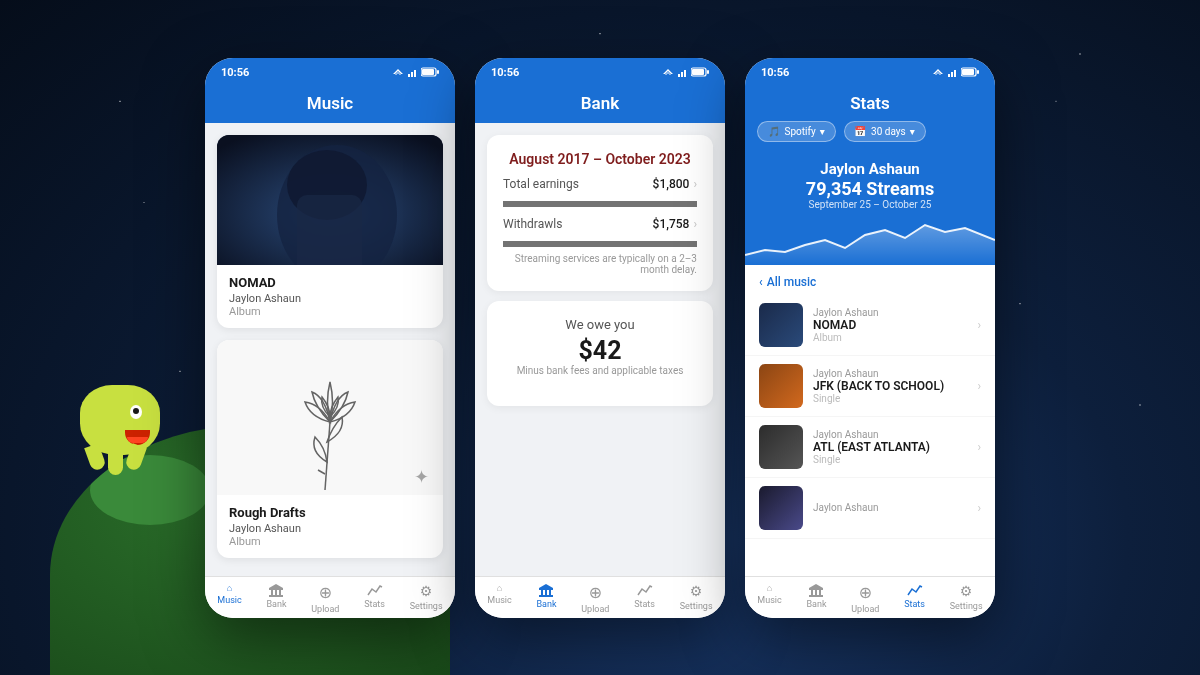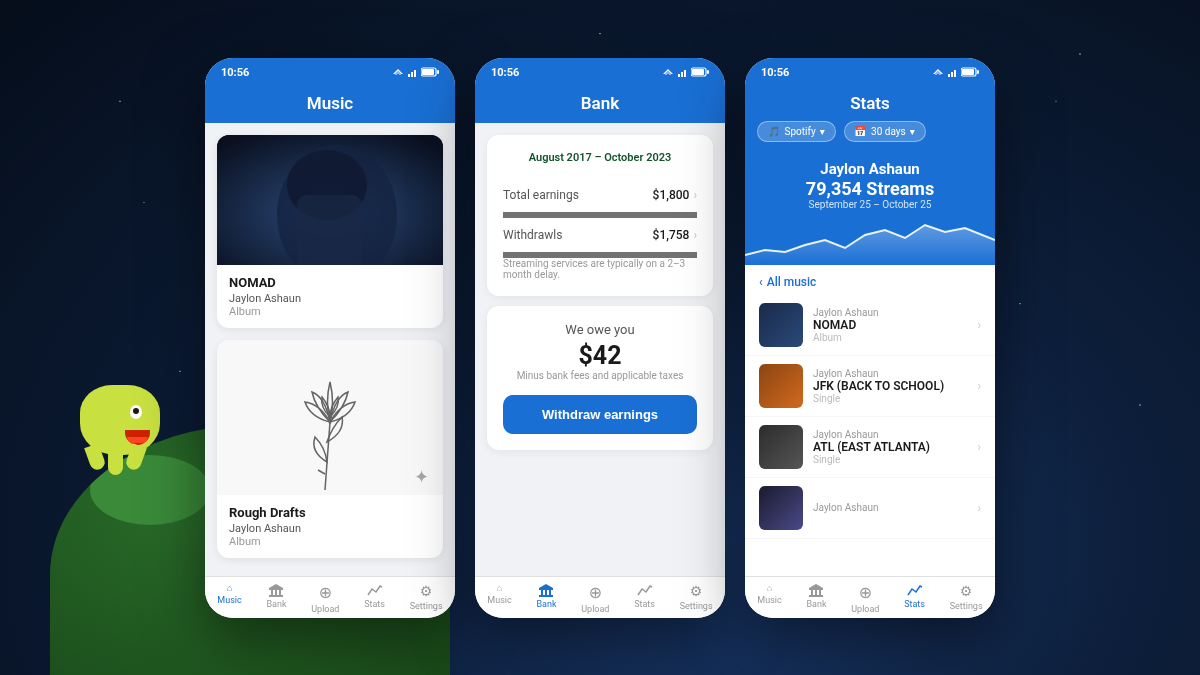--- a/index.html
+++ b/index.html
@@ -287,41 +287,40 @@
       gap: 10px;
     }
     .bank-card {
       background: white;
       border-radius: 12px;
       padding: 16px;
       box-shadow: 0 2px 8px rgba(0,0,0,0.06);
     }
     .bank-date-range {
       text-align: center;
-      font-size: 11px;
+      font-size: 14px;
       font-weight: 600;
-      color: #14532d;
-      margin-bottom: 14px;
+      color: #7f1d1d;
     }
     .bank-row {
       display: flex;
       justify-content: space-between;
       align-items: center;
       padding: 10px 0;
       border-bottom: 6px solid #737373;
       font-size: 12px;
     }
     .bank-row:last-of-type { border-bottom: none; }
     .bank-row-label { color: #555; }
     .bank-row-value { color: #1a1a1a; font-weight: 500; display: flex; align-items: center; gap: 4px; }
     .bank-note {
       font-size: 10px;
       color: #999;
-      text-align: left;
-      margin-top: 0;
+      text-align: right;
+      margin-top: 6px;
     }
     .bank-owe-card {
       background: white;
       border-radius: 12px;
       padding: 16px;
       box-shadow: 0 2px 8px rgba(0,0,0,0.06);
       text-align: center;
     }
     .owe-label {
       font-size: 13px;
@@ -616,21 +615,20 @@
             <span>$1,758</span>
             <span class="chevron">›</span>
           </span>
         </div>
         <div class="bank-note">Streaming services are typically on a 2–3 month delay.</div>
       </div>
       <div class="bank-owe-card">
         <div class="owe-label">We owe you</div>
         <div class="owe-amount">$42</div>
         <div class="owe-note">Minus bank fees and applicable taxes</div>
-        <button class="withdraw-btn">Withdraw earnings</button>
       </div>
     </div>
     <div class="phone-nav">
       <div class="nav-item">
         <span>⌂</span>
         <span>Music</span>
       </div>
       <div class="nav-item active">
         <svg width="16" height="14" viewBox="0 0 16 14">
             <rect x="1" y="5" width="14" height="2" fill="#1a6fd4"></rect>

